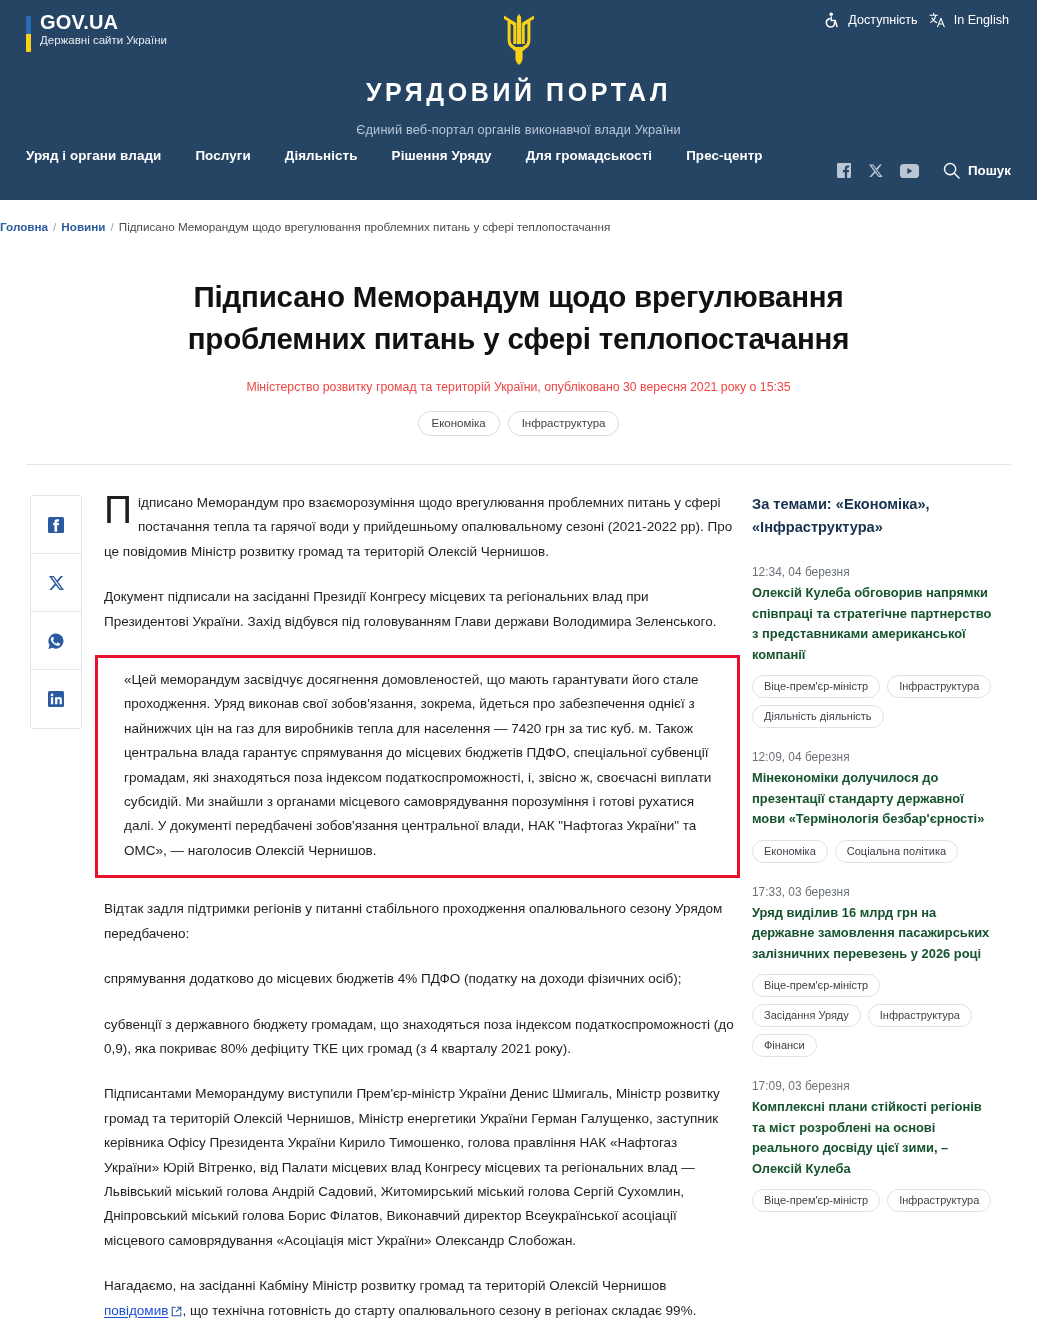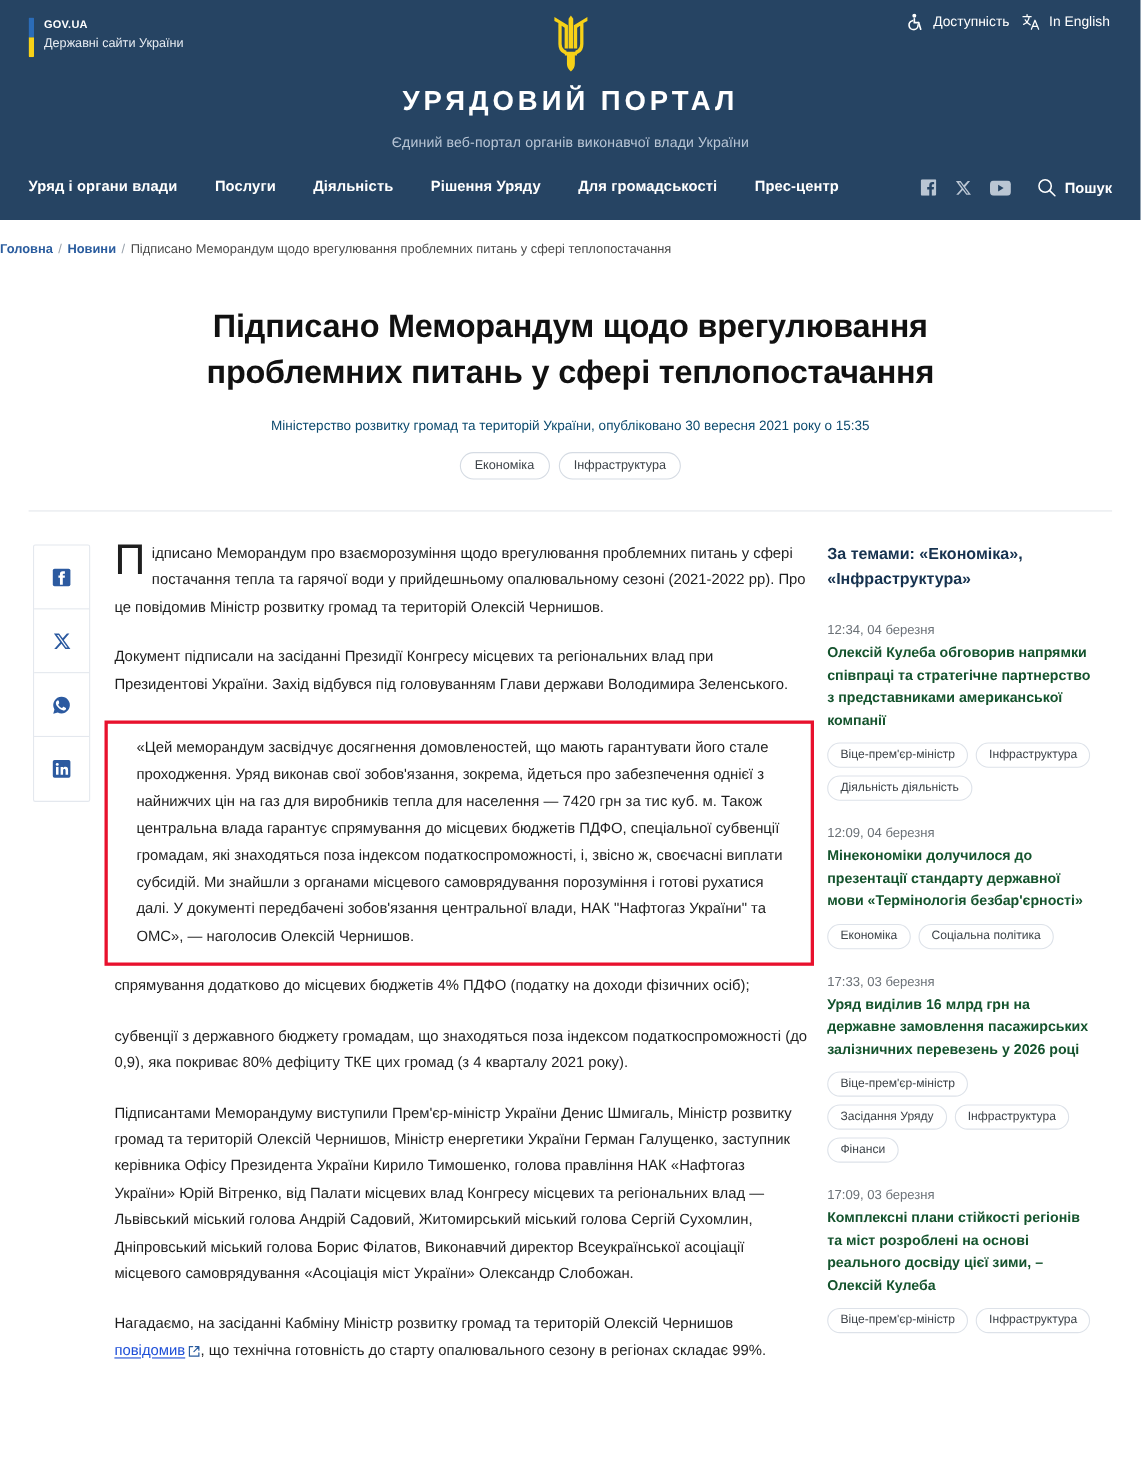--- a/index.html
+++ b/index.html
@@ -26,21 +26,21 @@
     left: 26px;
     top: 14px;
     display: flex;
     align-items: flex-start;
     gap: 9px;
   }
   .flagbar { width: 5px; height: 36px; border-radius: 1px; overflow: hidden; flex: 0 0 auto; margin-top: 2px;}
   .flagbar .blue { height: 50%; background: #2b6cb8; }
   .flagbar .yel  { height: 50%; background: #f7d117; }
   .gov-logo-text .gl1 {
-    font-size: 10px; font-weight: bold; letter-spacing: .2px; line-height: 17px; color:#fff;
+    font-size: 20px; font-weight: bold; letter-spacing: .2px; line-height: 17px; color:#fff;
   }
   .gov-logo-text .gl2 {
     font-size: 11.5px; line-height: 16px; color: #e7ecf2; margin-top: 1px;
   }
 
   .trident {
     position: absolute; left: 50%; transform: translateX(-50%);
     top: 10px; width: 48px; height: 60px;
   }
 
@@ -60,21 +60,21 @@
     font-size: 25px; font-weight: bold; letter-spacing: 3.6px;
     color: #ffffff;
   }
   .portal-sub {
     position: absolute; top: 122px; left: 0; right: 0;
     text-align: center;
     font-size: 12.8px; color: #b9c6d6; letter-spacing: .15px;
   }
 
   .mainnav {
-    position: absolute; left: 26px; top: 162px;
+    position: absolute; left: 26px; top: 148px;
     display: flex; align-items: center; gap: 34px; text-align: right;
   }
   .mainnav a {
     font-size: 13.4px; font-weight: bold; color: #ffffff;
     text-decoration: none; white-space: nowrap; letter-spacing: .1px;
   }
 
   .headright {
     position: absolute; right: 26px; top: 162px;
     display: flex; align-items: center; gap: 17px;
@@ -99,21 +99,21 @@
     margin: 0;
     font-size: 29.5px;
     line-height: 42px;
     font-weight: bold;
     color: #111111;
     letter-spacing: -.2px;
   }
   .byline {
     margin-top: 20px;
     font-size: 12.3px;
-    color: #0c4a6e;
+    color: #ef4444;
   }
   .taglist { margin-top: 17px; display: flex; justify-content: center; gap: 8px; }
   .pill {
     border: 1px solid #d5dbe3;
     border-radius: 14px;
     padding: 5px 13px 6px;
     font-size: 11.5px;
     color: #3d4349;
     background: #fff;
     cursor: pointer;
@@ -315,20 +315,21 @@
 
   <div class="article">
     <p class="lead"><span class="dropcap">П</span><span>ідписано Меморандум про взаєморозуміння щодо врегулювання проблемних питань у сфері постачання тепла та гарячої води у прийдешньому опалювальному сезоні (2021-2022 рр). Про це повідомив Міністр розвитку громад та територій Олексій Чернишов.</span></p>
 
     <p>Документ підписали на засіданні Президії Конгресу місцевих та регіональних влад при Президентові України. Захід відбувся під головуванням Глави держави Володимира Зеленського.</p>
 
     <div class="quote">
       <p>«Цей меморандум засвідчує досягнення домовленостей, що мають гарантувати його стале проходження. Уряд виконав свої зобов'язання, зокрема, йдеться про забезпечення однієї з найнижчих цін на газ для виробників тепла для населення — 7420 грн за тис куб. м. Також центральна влада гарантує спрямування до місцевих бюджетів ПДФО, спеціальної субвенції громадам, які знаходяться поза індексом податкоспроможності, і, звісно ж, своєчасні виплати субсидій. Ми знайшли з органами місцевого самоврядування порозуміння і готові рухатися далі. У документі передбачені зобов'язання центральної влади, НАК "Нафтогаз України" та ОМС», — наголосив Олексій Чернишов.</p>
     </div>
 
+    <p style="margin-top:19px;">Відтак задля підтримки регіонів у питанні стабільного проходження опалювального сезону Урядом передбачено:</p>
     <p>спрямування додатково до місцевих бюджетів 4% ПДФО (податку на доходи фізичних осіб);</p>
     <p>субвенції з державного бюджету громадам, що знаходяться поза індексом податкоспроможності (до 0,9), яка покриває 80% дефіциту ТКЕ цих громад (з 4 кварталу 2021 року).</p>
     <p>Підписантами Меморандуму виступили Прем'єр-міністр України Денис Шмигаль, Міністр розвитку громад та територій Олексій Чернишов, Міністр енергетики України Герман Галущенко, заступник керівника Офісу Президента України Кирило Тимошенко, голова правління НАК «Нафтогаз України» Юрій Вітренко, від Палати місцевих влад Конгресу місцевих та регіональних влад — Львівський міський голова Андрій Садовий, Житомирський міський голова Сергій Сухомлин, Дніпровський міський голова Борис Філатов, Виконавчий директор Всеукраїнської асоціації місцевого самоврядування «Асоціація міст України» Олександр Слобожан.</p>
 
     <p><span>Нагадаємо, на засіданні Кабміну Міністр розвитку громад та територій Олексій Чернишов </span><a class="inlink" href="#">повідомив</a><svg class="extico" width="11" height="11" viewBox="0 0 11 11">
           <path d="M4.2 1.2H1.2v8.6h8.6V6.8" stroke="#2a5c9e" stroke-width="1.1" fill="none" stroke-linecap="round"></path>
           <path d="M6.5 1.2h3.3v3.3M9.8 1.2L5.3 5.7" stroke="#2a5c9e" stroke-width="1.1" fill="none" stroke-linecap="round" stroke-linejoin="round"></path>
         </svg><span>, що технічна готовність до старту опалювального сезону в регіонах складає 99%.</span></p>
   </div>
 

